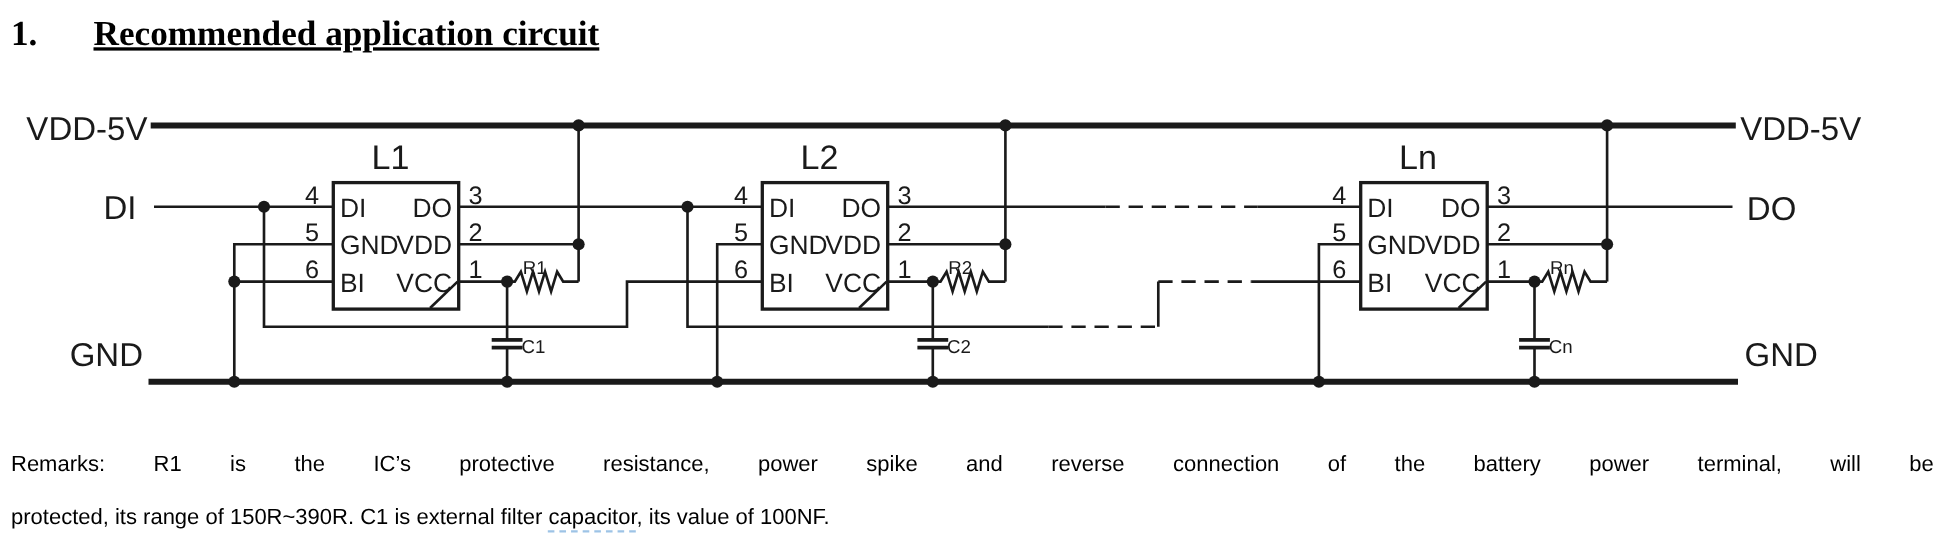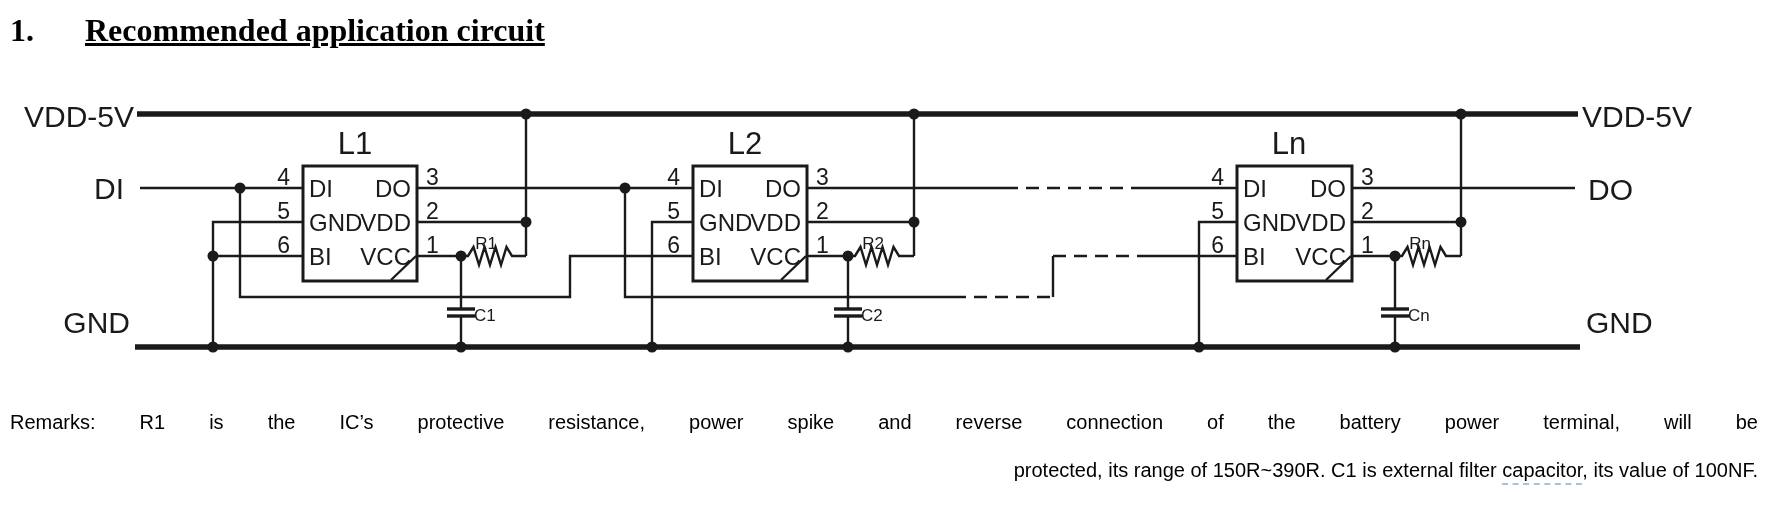--- a/index.html
+++ b/index.html
@@ -5,21 +5,21 @@
   html,body{margin:0;padding:0;background:#ffffff;}
   body{width:1772px;height:508px;position:relative;overflow:hidden;}
 
   .heading{position:absolute;left:10px;top:12px;color:#000;
            font-family:"Liberation Serif",serif;font-weight:bold;font-size:32px;white-space:nowrap;text-decoration:underline;}
   .hnum{display:inline-block;width:75px;}
 
   .remarks{position:absolute;left:10px;top:398px;width:1748px;color:#000;
            font-family:Liberation Sans, sans-serif;font-size:20px;line-height:48px;}
   .rline1{text-align:justify;text-align-last:justify;}
-  .rline2{text-align:right;}
+  .rline2{text-align:left;}
   .squiggle{text-decoration-line:underline;text-decoration-style:dashed;
             text-decoration-color:#9dc3e6;text-decoration-thickness:2px;text-underline-offset:6px;}
 
   svg#circuit{position:absolute;left:0;top:0;}
   #circuit .w{stroke:#1a1a1a;stroke-width:2.4;fill:none;}
   #circuit .rail{stroke:#1a1a1a;stroke-width:5.5;fill:none;}
   #circuit .dash{stroke:#1a1a1a;stroke-width:2.4;fill:none;stroke-dasharray:13 8;}
   #circuit .box{stroke:#1a1a1a;stroke-width:3;fill:none;}
   #circuit .plate{stroke:#1a1a1a;stroke-width:3.4;fill:none;}
   #circuit .dot{fill:#1a1a1a;stroke:none;}

